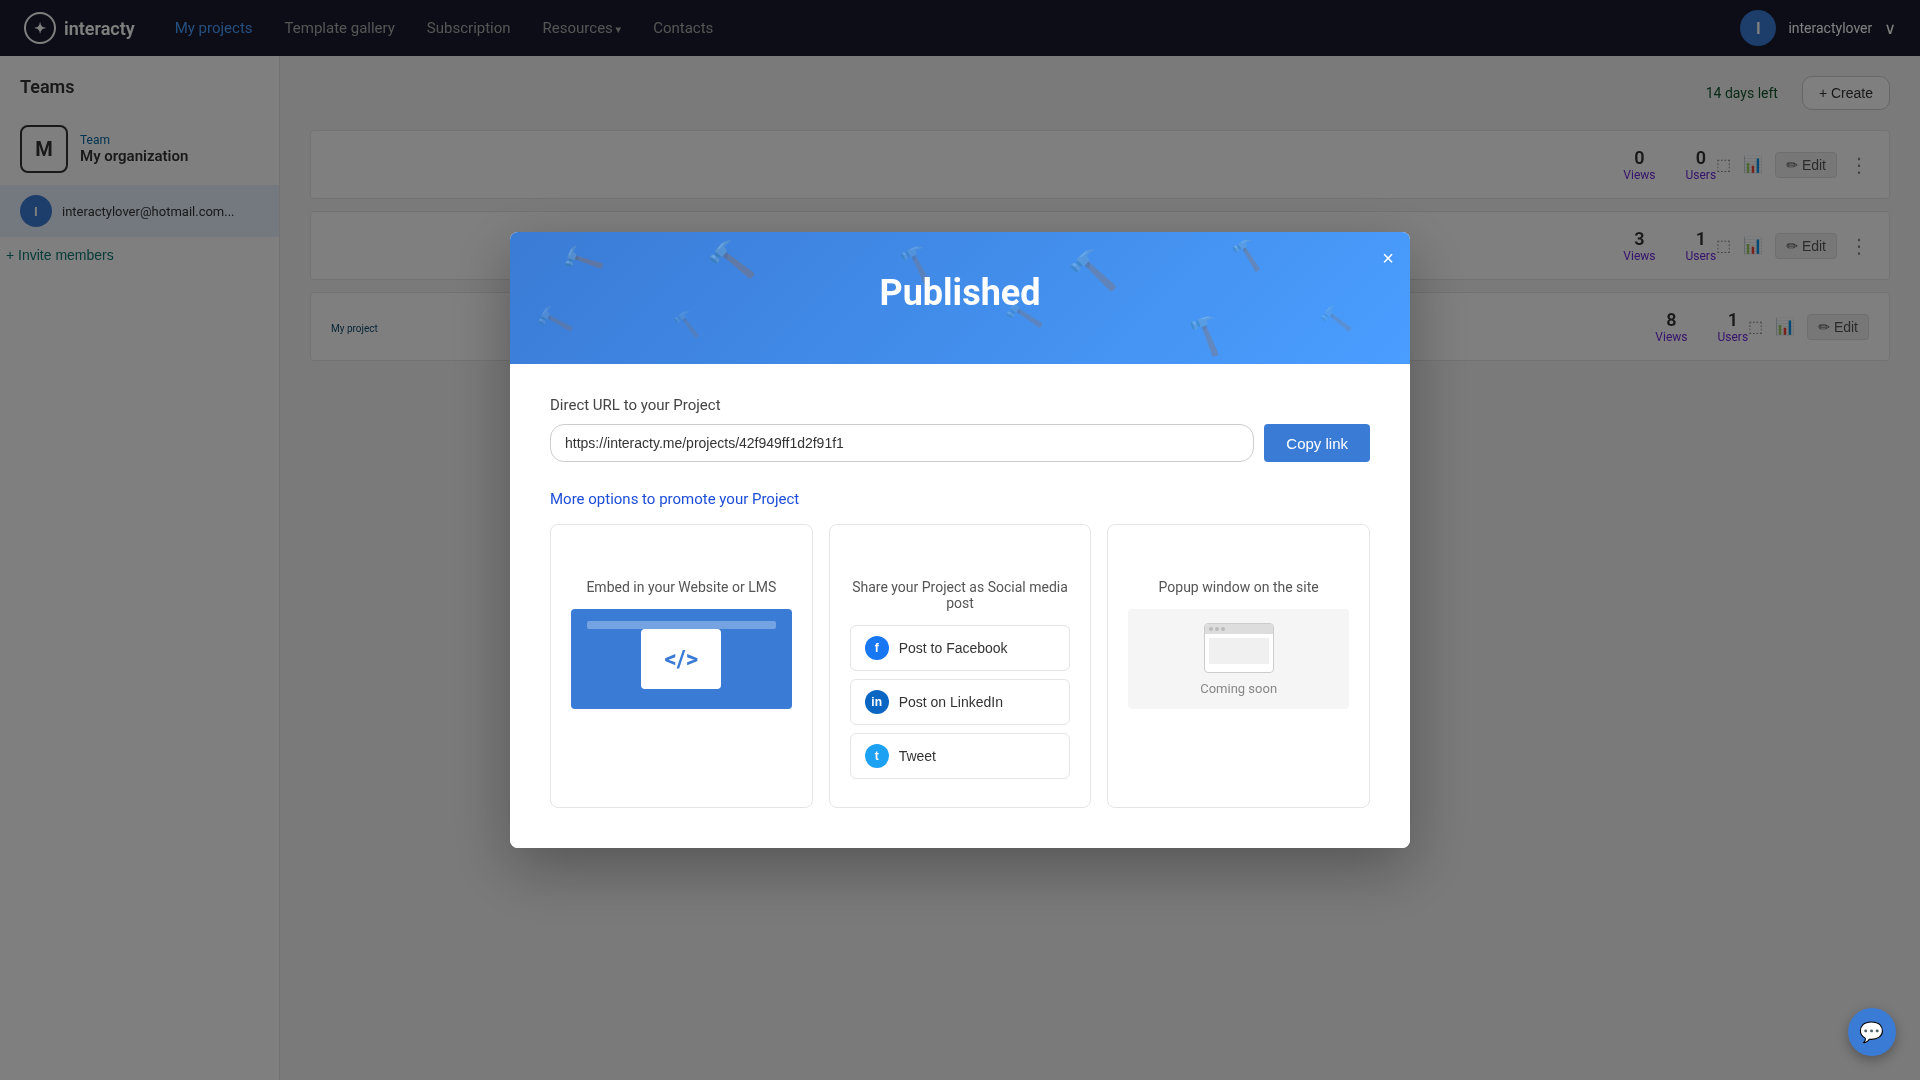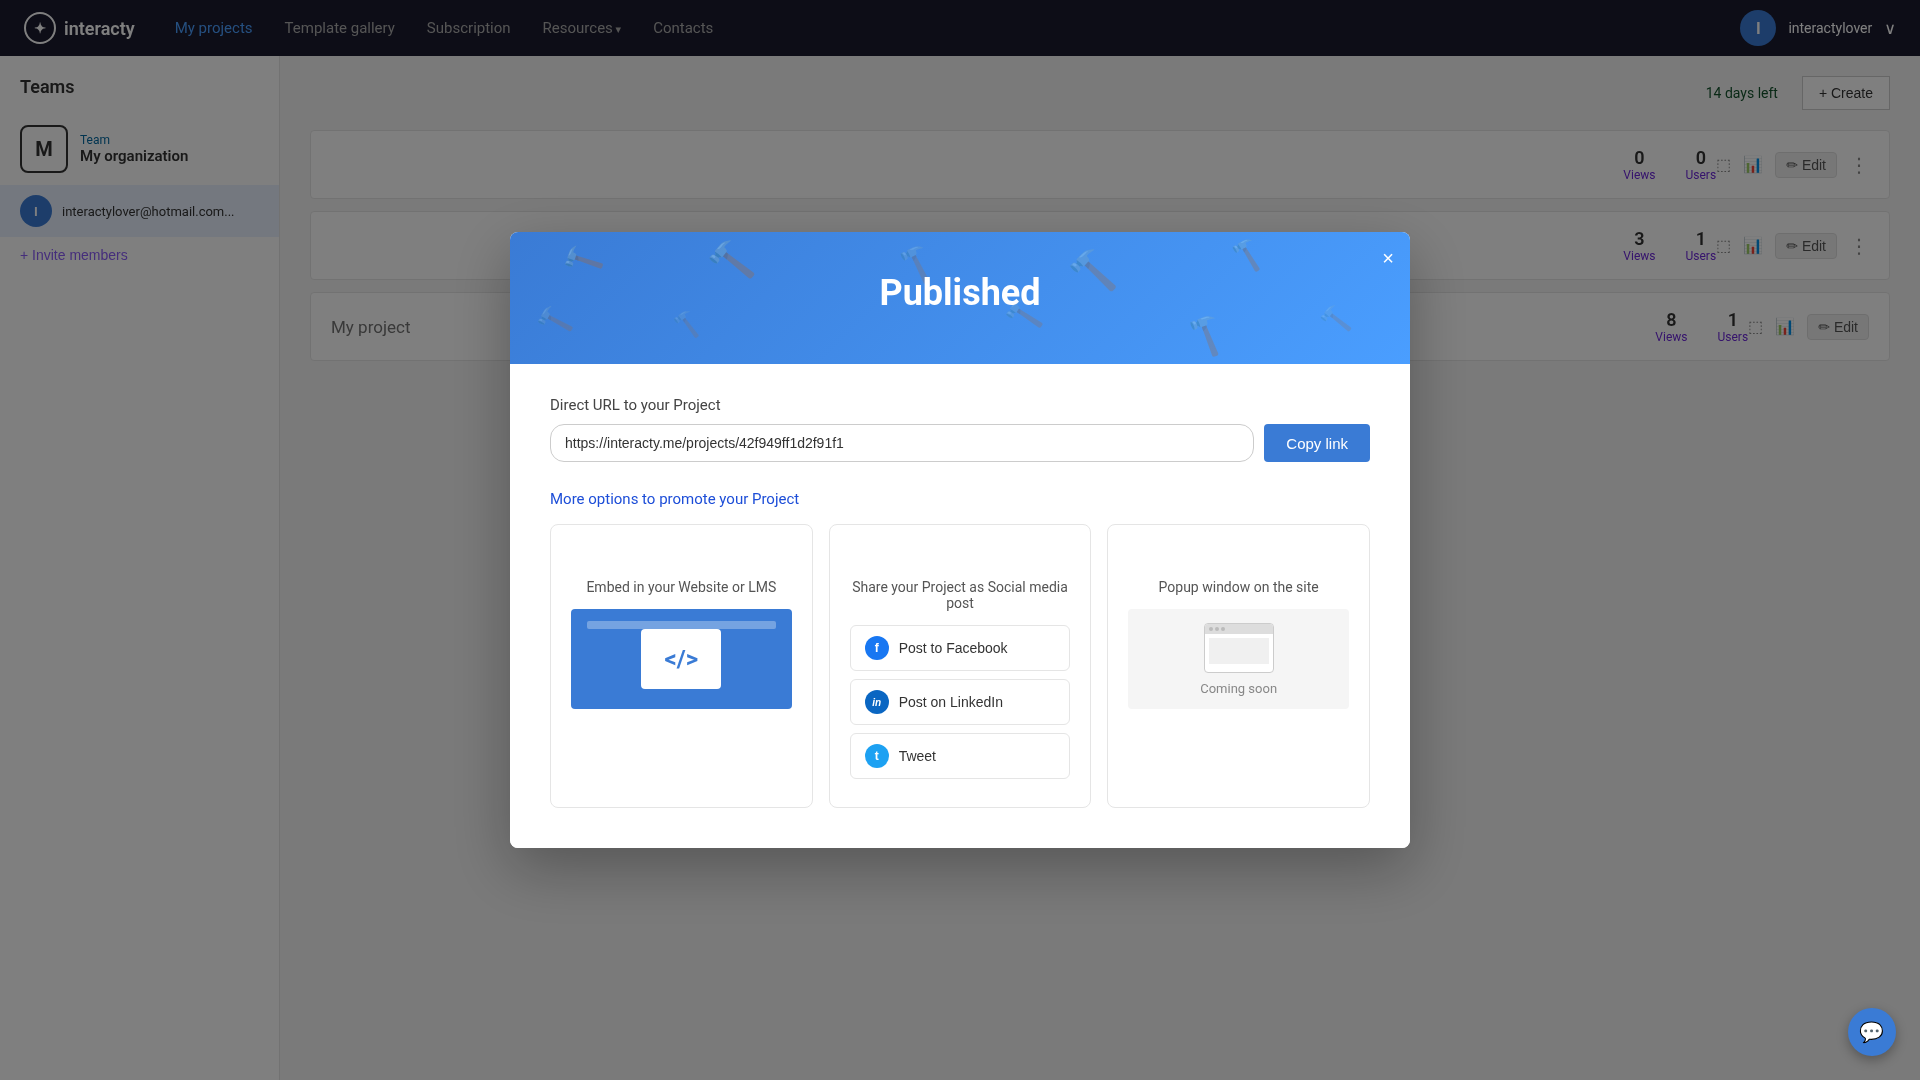--- a/index.html
+++ b/index.html
@@ -141,23 +141,23 @@
       font-size: 13px;
       color: #333;
       overflow: hidden;
       text-overflow: ellipsis;
       white-space: nowrap;
     }
     .invite-btn {
       display: flex;
       align-items: center;
       gap: 6px;
-      padding: 10px 20px;
-      font-size: 14px;
-      color: #8b5cf6;
+      padding: 10px 6px;
+      font-size: 14px;
+      color: #0f766e;
       cursor: pointer;
       background: none;
       border: none;
     }
 
     
     .content-area {
       flex: 1;
       padding: 20px 30px;
       overflow: auto;
@@ -165,21 +165,21 @@
     }
     .content-header {
       display: flex;
       justify-content: space-between;
       align-items: center;
       margin-bottom: 20px;
     }
     .create-btn {
       background: white;
       border: 1px solid #ccc;
-      border-radius: 0;
+      border-radius: 10px;
       padding: 8px 16px;
       font-size: 14px;
       cursor: pointer;
       color: #333;
     }
     .days-left {
       font-size: 14px;
       color: #14532d;
     }
 
@@ -546,21 +546,21 @@
       <div class="project-actions">
         <span class="action-icon">⬚</span>
         <span class="action-icon">📊</span>
         <button class="edit-btn">✏ <span>Edit</span></button>
         <span class="dots-menu">⋮</span>
       </div>
     </div>
 
     <div class="project-row">
       <div style="flex:1;">
-        <span style="font-size:17px;color:#737373;">My project</span>
+        <span style="font-size:10px;color:#0c4a6e;">My project</span>
       </div>
       <div class="project-stats">
         <div class="stat-item">
           <div class="stat-value">8</div>
           <div class="stat-label">Views</div>
         </div>
         <div class="stat-item">
           <div class="stat-value">1</div>
           <div class="stat-label">Users</div>
         </div>
@@ -616,21 +616,21 @@
           </div>
         </div>
 
         <div class="option-card">
           <p class="option-title">Share your Project as Social media post</p>
           <button class="social-btn">
             <div class="social-icon fb-icon">f</div>
             <span>Post to Facebook</span>
           </button>
           <button class="social-btn">
-            <div class="social-icon li-icon" style="font-size:10px;font-weight:bold;font-style:italic;">in</div>
+            <div class="social-icon li-icon" style="font-size:12px;font-weight:bold;">in</div>
             <span>Post on LinkedIn</span>
           </button>
           <button class="social-btn">
             <div class="social-icon tw-icon">t</div>
             <span>Tweet</span>
           </button>
         </div>
 
         <div class="option-card">
           <p class="option-title">Popup window on the site</p>

